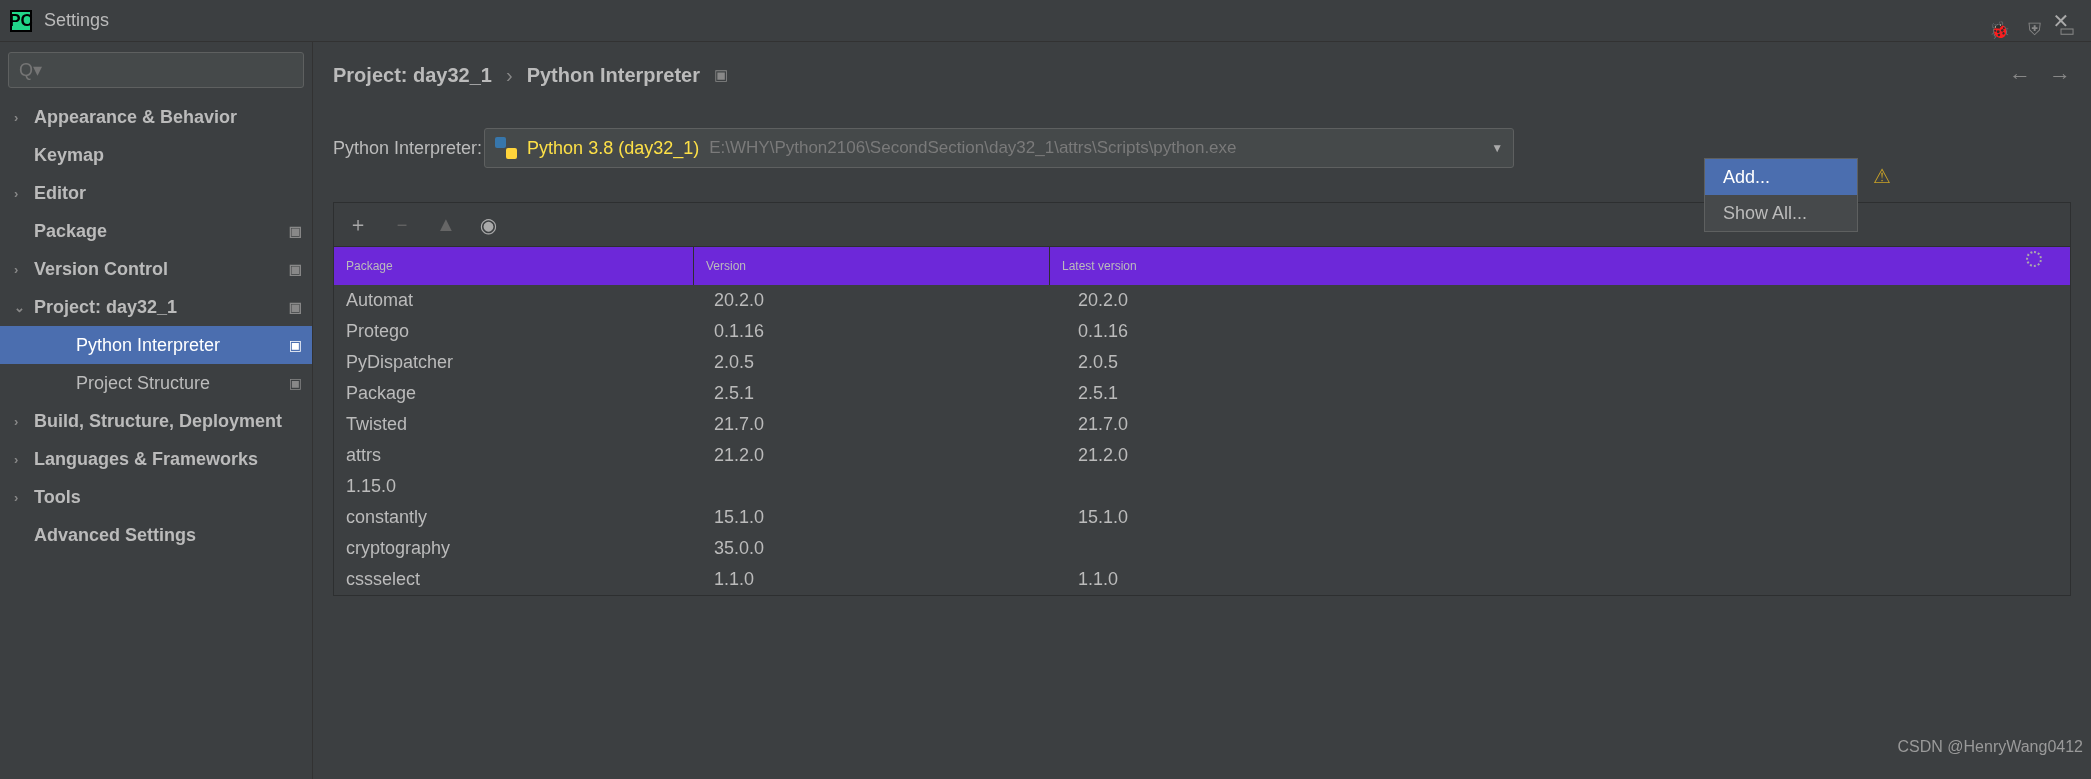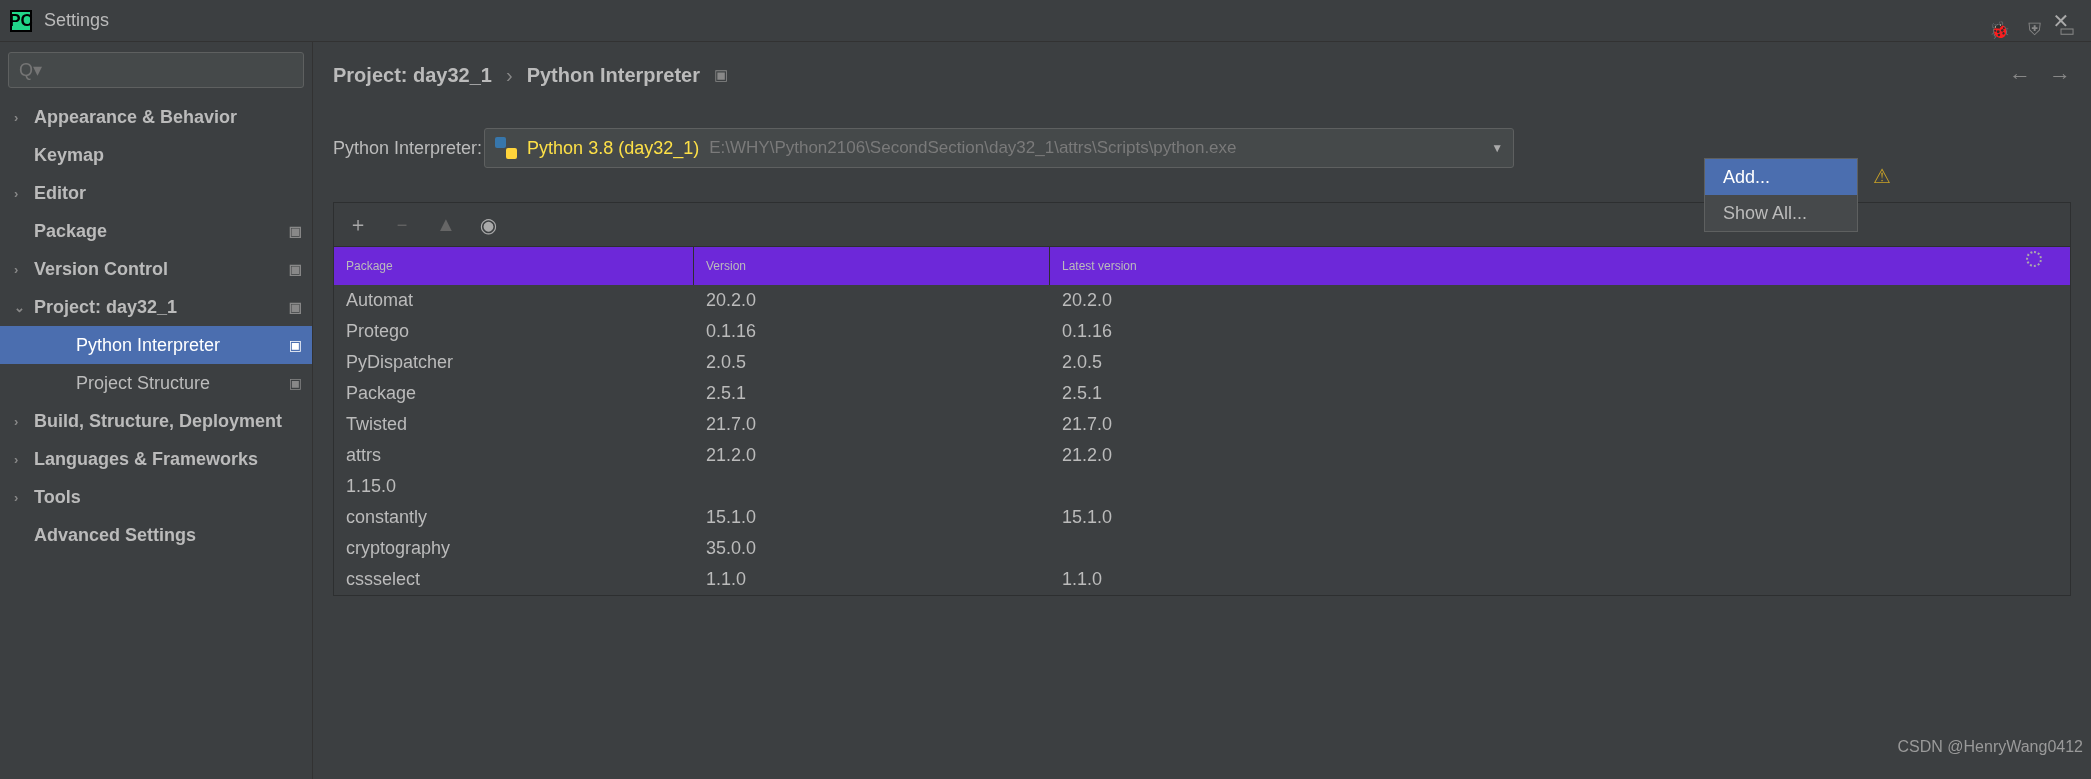--- a/index.html
+++ b/index.html
@@ -136,20 +136,21 @@
 }
 .col-pkg { width:360px; padding-left:12px; border-right:1px solid #2d2f30; height:100%; display:flex; align-items:center;}
 .col-ver { width:356px; padding-left:12px; border-right:1px solid #2d2f30; height:100%; display:flex; align-items:center;}
 .col-lat { flex:1; padding-left:12px; height:100%; display:flex; align-items:center; position:relative;}
 .pkg-body { background:#3c3f41; }
 .pkg-row {
   display:flex;
   height:31px;
   align-items:center;
   font-size:18px;
+  gap:8px;
 }
 .pkg-row .c1 { width:360px; padding-left:12px; color:#bbbbbb;}
 .pkg-row .c2 { width:356px; padding-left:12px; color:#bbbbbb;}
 .pkg-row .c3 { flex:1; padding-left:12px; color:#bbbbbb;}
 
 
 .dd-menu {
   position:absolute;
   top:116px;
   left:1391px;

